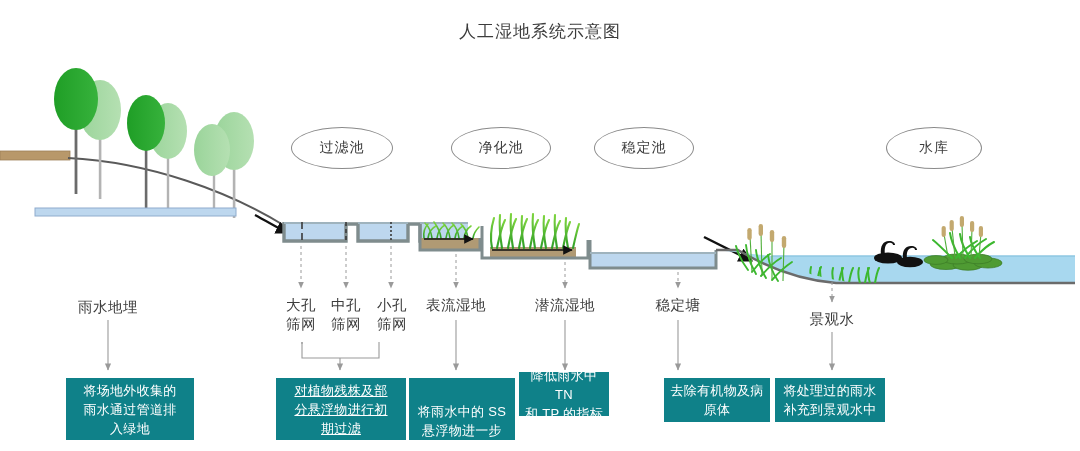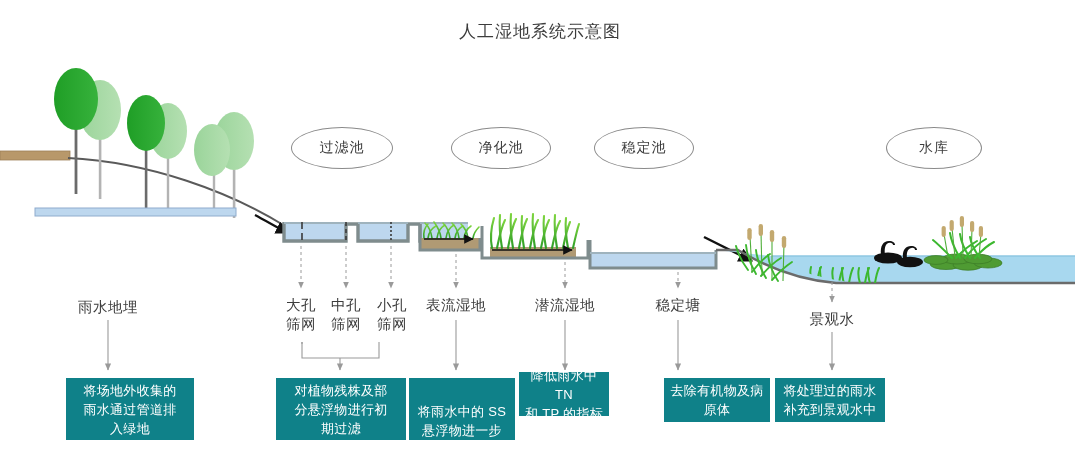--- a/index.html
+++ b/index.html
@@ -350,21 +350,21 @@
   <div class="node-label" style="left:416px; top:296px; width:80px;">表流湿地</div>
   <div class="node-label" style="left:525px; top:296px; width:80px;">潜流湿地</div>
   <div class="node-label" style="left:646px; top:296px; width:64px;">稳定塘</div>
   <div class="node-label" style="left:800px; top:310px; width:64px;">景观水</div>
 
   <div class="desc-box" style="left:42px; top:378px; width:128px; height:62px;margin-left:24px;">
     <span style="white-space:pre-line;">将场地外收集的
 雨水通过管道排
 入绿地</span>
   </div>
-  <div class="desc-box" style="left:276px; top:378px; width:130px; height:62px;">
+  <div class="desc-box" style="left:276px; top:378px; width:130px; height:62px;text-decoration:underline;">
     <span style="white-space:pre-line;">对植物残株及部
 分悬浮物进行初
 期过滤</span>
   </div>
   <div class="desc-box" style="left:409px; top:378px; width:106px; height:62px;">
     <span style="white-space:pre-line;margin-top:43px;">将雨水中的 SS
 悬浮物进一步
 过滤</span>
   </div>
   <div class="desc-box" style="left:519px; top:372px; width:90px; height:44px;">

